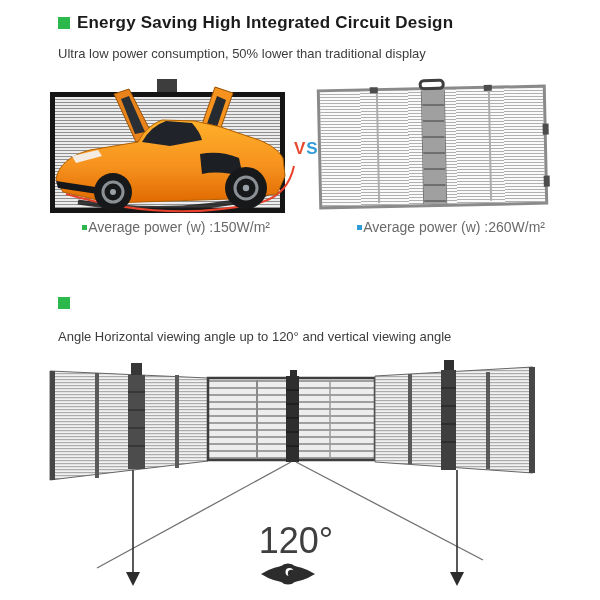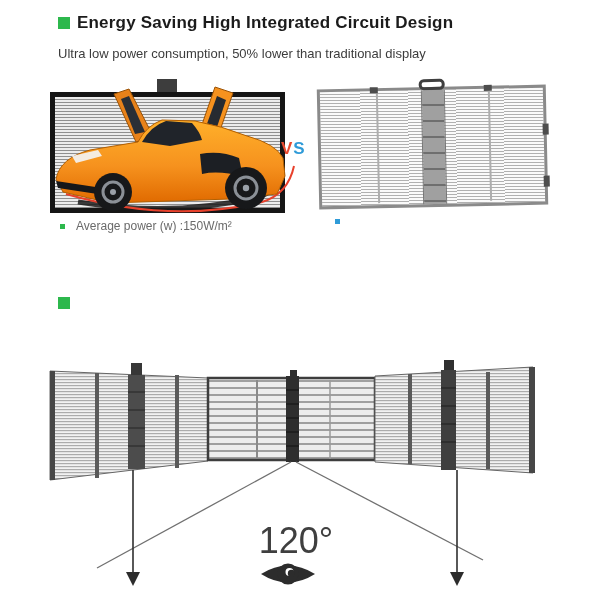--- a/index.html
+++ b/index.html
@@ -10,37 +10,37 @@
   .bullet-lg{width:12px;height:12px;background:#2db84d;flex:0 0 auto;}
   .h-title{font-size:17px;font-weight:bold;color:#1b1b1b;letter-spacing:.2px;white-space:nowrap;}
   .subtitle{position:absolute;left:58px;font-size:13px;color:#3c3c3c;white-space:nowrap;}
   
   .panel-energy{position:absolute;left:50px;top:92px;width:235px;height:121px;box-sizing:border-box;
     border:5px solid #151515;
     background:repeating-linear-gradient(180deg,#ececec 0 2px,#8f8f8f 2px 3px);}
   .bracket{position:absolute;left:157px;top:79px;width:20px;height:15px;background:#3d3d3d;}
   .car-svg{position:absolute;left:50px;top:84px;width:248px;height:134px;}
   
-  .vs{position:absolute;left:281px;top:139px;font-size:17px;font-weight:bold;letter-spacing:1px;}
+  .vs{position:absolute;left:281px;top:139px;font-size:17px;font-weight:bold;letter-spacing:1px;padding-left:13px;}
   .vs-v{color:#e84a2f;} .vs-s{color:#2f9bd8;}
   
   .panel-ordinary{position:absolute;left:318px;top:87px;width:229px;height:120px;box-sizing:border-box;
     border:3px solid #8a8a8a;transform:rotate(-1.2deg);
     background:repeating-linear-gradient(180deg,#fafafa 0 2px,#b0b0b0 2px 3px);}
   .spine{position:absolute;left:50%;top:0;bottom:0;width:22px;margin-left:-11px;
     background:repeating-linear-gradient(180deg,#a0a0a0 0 14px,#6f6f6f 14px 16px);
     border-left:1px solid #777;border-right:1px solid #777;}
   .handle{position:absolute;left:50%;top:-11px;width:26px;height:11px;margin-left:-13px;box-sizing:border-box;
     border:3px solid #3f3f3f;border-radius:5px;background:transparent;}
   .vdiv{position:absolute;top:2px;bottom:2px;width:2px;background:#adadad;}
   .clamp{position:absolute;background:#4d4d4d;}
   
   .cap{position:absolute;width:210px;text-align:center;}
-  .cap-power{display:flex;align-items:center;justify-content:flex-start;gap:11px;
-    font-size:12px;color:#6a6a6a;white-space:nowrap;}
+  .cap-power{display:flex;align-items:center;justify-content:flex-end;gap:1px;
+    font-size:14px;color:#6a6a6a;white-space:nowrap;}
   .bullet-sm{width:5px;height:5px;flex:0 0 auto;}
   .cap-label{margin-top:4px;font-size:13px;font-weight:bold;color:#161616;}
   .fig2{position:absolute;left:0;top:352px;width:600px;height:248px;}
 </style>
 </head>
 <body>
 
 <div class="canvas">
 
   <div class="h-row" style="top:13px;">
@@ -111,26 +111,28 @@
 
   <div class="cap" style="left:60px;top:219px;">
     <div class="cap-power">
       <span class="bullet-sm" style="background:#2db84d;"></span>
       <span>Average power (w) :150W/m²</span>
     </div>
   </div>
   <div class="cap" style="left:335px;top:219px;">
     <div class="cap-power">
       <span class="bullet-sm" style="background:#2f9bd8;"></span>
+      <span>Average power (w) :260W/m²</span>
     </div>
   </div>
 
   <div class="h-row" style="top:297px;">
     <span class="bullet-lg"></span>
   </div>
+  <div class="subtitle" style="top:329px;">Angle Horizontal viewing angle up to 120° and vertical viewing angle</div>
 
   <svg class="fig2" viewBox="0 0 600 248">
     <defs>
       <pattern id="pm" width="4" height="3" patternUnits="userSpaceOnUse">
         <rect width="4" height="3" fill="#f1f1f1"></rect>
           <rect width="4" height="1.2" fill="#ababab"></rect>
       </pattern>
       <pattern id="pc" width="8" height="7" patternUnits="userSpaceOnUse">
         <rect width="8" height="7" fill="#ededed"></rect>
           <rect width="8" height="2" fill="#9f9f9f"></rect>

